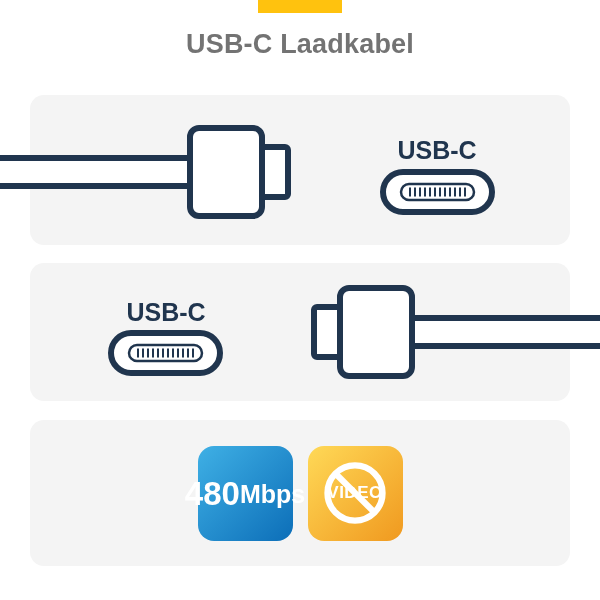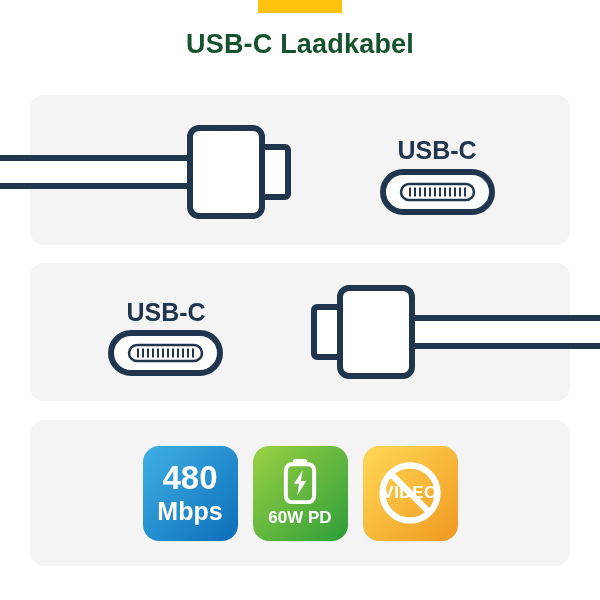--- a/index.html
+++ b/index.html
@@ -10,21 +10,21 @@
     -webkit-font-smoothing:antialiased;
   }
   .stage{position:relative;width:600px;height:600px;overflow:hidden;background:#fff;}
 
   .top-tab{
     position:absolute;left:258px;top:0;width:84px;height:13px;
     background:#FFC20E;
   }
   .page-title{
     position:absolute;top:29px;left:0;width:100%;
-    text-align:center;font-size:27px;font-weight:bold;color:#14532d;
+    text-align:center;font-size:27px;font-weight:bold;color:#737373;
     letter-spacing:.2px;
   }
 
   .panel{
     position:absolute;left:30px;width:540px;
     background:#F4F4F4;border-radius:14px;
   }
   .p1{top:95px;height:150px;}
   .p2{top:263px;height:138px;}
   .p3{top:420px;height:146px;}
@@ -32,21 +32,21 @@
   .overlay{position:absolute;left:0;}
   #conn1{top:95px;}
   #conn2{top:263px;}
 
   .badges{
     display:flex;justify-content:center;align-items:center;
     gap:15px;height:100%;
   }
   .badge{
     width:95px;height:95px;border-radius:16px;
-    display:flex;flex-direction:column;align-items:center;justify-content:center;
+    display:flex;align-items:center;justify-content:center;
     color:#fff;box-sizing:border-box;
   }
   .badge .big{font-size:33px;font-weight:bold;line-height:1;}
   .badge .sub{font-size:25px;font-weight:bold;line-height:1.15;margin-top:3px;}
   .badge .label{font-size:17px;font-weight:bold;margin-top:4px;white-space:nowrap;}
   .badge.no-video{position:relative;}
   .badge.no-video svg{display:block;}
   .badge.no-video .label{
     position:absolute;top:50%;left:50%;transform:translate(-50%,-50%);
     margin:0;letter-spacing:.5px;
@@ -88,28 +88,20 @@
   </svg>
 
   <div class="panel p3">
     <div class="badges">
 
       <div class="badge" style="background: linear-gradient(135deg, rgb(63, 176, 229) 0%, rgb(12, 110, 184) 100%);">
         <div class="big">480</div>
         <div class="sub">Mbps</div>
       </div>
 
-      <div class="badge" style="background: linear-gradient(135deg, rgb(155, 210, 67) 0%, rgb(45, 157, 58) 100%);">
-        <svg width="36" height="46" viewBox="0 0 40 52">
-          <rect x="12" y="1" width="16" height="7" rx="2" fill="#ffffff"></rect>
-          <rect x="4" y="7" width="32" height="43" rx="7" fill="none" stroke="#ffffff" stroke-width="4.5"></rect>
-          <polygon points="23,14 13,29 19,29 17,42 27,26 21,26" fill="#ffffff"></polygon>
-        </svg>
-        <div class="label">60W PD</div>
-      </div>
 
       <div class="badge no-video" style="background: linear-gradient(135deg, rgb(255, 217, 87) 0%, rgb(240, 153, 31) 100%);">
         <svg width="80" height="80" viewBox="0 0 90 90">
           <circle cx="45" cy="45" r="31" fill="none" stroke="#ffffff" stroke-width="7"></circle>
           <line x1="23" y1="23" x2="67" y2="67" stroke="#ffffff" stroke-width="7"></line>
         </svg>
         <div class="label">VIDEO</div>
       </div>
 
     </div>

